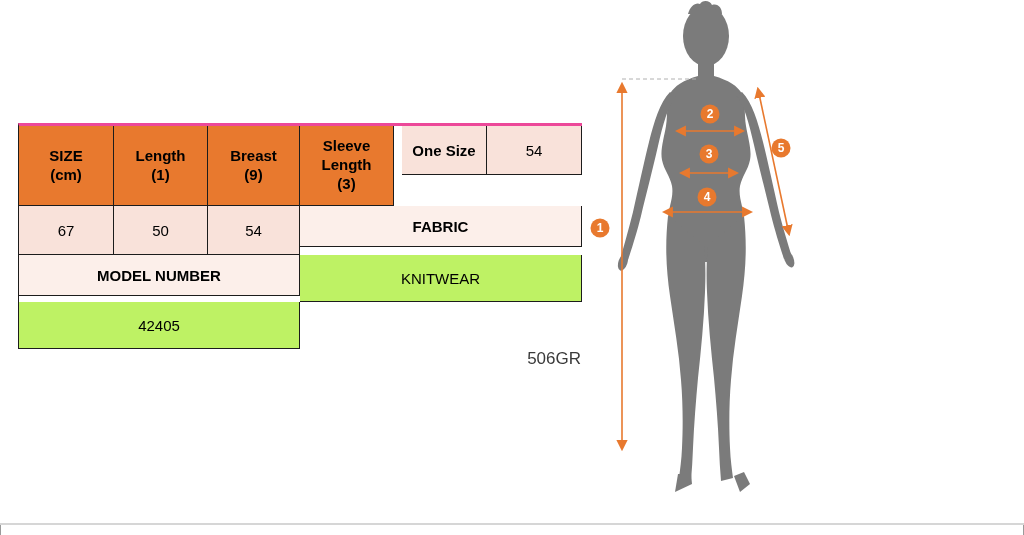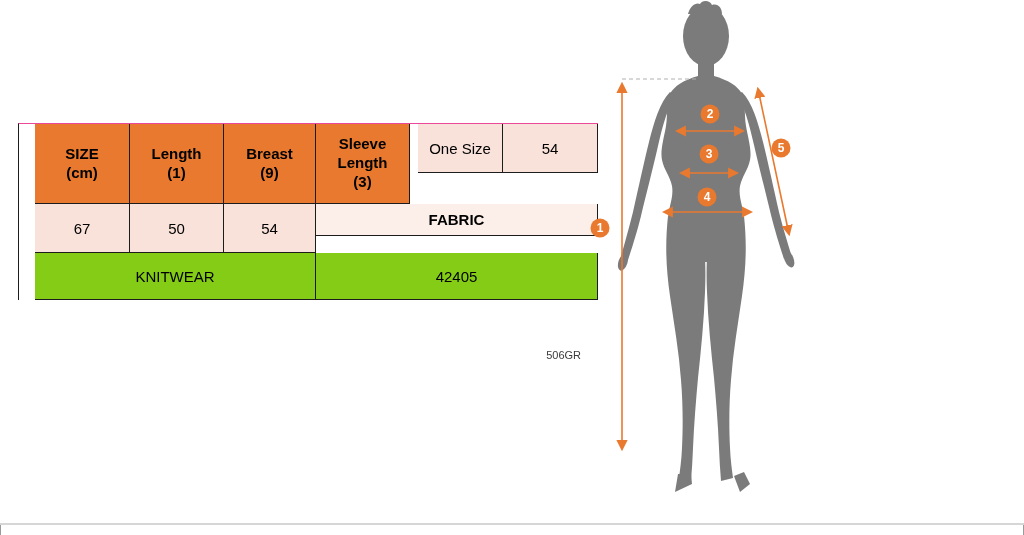--- a/index.html
+++ b/index.html
@@ -6,40 +6,40 @@
   .page {
     position:relative; width:1024px; height:535px; background:#ffffff;
     font-family:"Liberation Sans", sans-serif; overflow:hidden; color:#000;
   }
 
   
   .size-table {
     position:absolute; left:18px; top:123px; width:563px;
     display:grid;
     grid-template-columns:95px 94px 92px 94px 93px 95px;
-    border-top:1px solid #ec4899; border-left:1px solid #1c1c1c;padding-left:16px;
+    border-top:3px solid #ec4899; border-left:1px solid #1c1c1c;
   }
   .cell {
     border-right:1px solid #1c1c1c; border-bottom:1px solid #1c1c1c;
     display:flex; align-items:center; justify-content:center;
     text-align:center; box-sizing:border-box;
   }
   .hdr {
     height:80px; background:#E8792E; font-weight:bold; font-size:15px;
     line-height:1.25; white-space:pre-line;
   }
   .datarow { height:49px; background:#F9E2DA; font-size:15px; }
-  .size-label { font-weight:normal;margin-left:8px; }
+  .size-label { font-weight:bold;margin-left:8px; }
   .span3 { grid-column: span 3; }
-  .labelrow { height:32px; background:#FCEFEA; font-weight:bold; font-size:15px; }
-  .valuerow { height:47px; background:#84cc16; font-size:15px; }
+  .labelrow { height:41px; background:#FCEFEA; font-weight:bold; font-size:15px; }
+  .valuerow { height:47px; background:#bef264; font-size:15px; }
 
   .product-code {
     position:absolute; left:18px; top:349px; width:563px;
-    text-align:right; font-size:11px; color:#3a3a3a;
+    text-align:right; font-size:17px; color:#3a3a3a;
   }
 
   
   .figure-wrap { position:absolute; left:588px; top:0; width:240px; height:500px; }
 
   
   .bottom-line { position:absolute; left:0; top:523px; width:1024px; height:2px; background:#d6d6d6; }
   .corner-mark { position:absolute; top:525px; width:1px; height:10px; background:#9a9a9a; }
   .corner-left { left:0; }
   .corner-right { left:1023px; }
@@ -60,20 +60,21 @@
 Length
 (3)</div>
 
     <div class="cell datarow size-label">One Size</div>
     <div class="cell datarow">54</div>
     <div class="cell datarow">67</div>
     <div class="cell datarow">50</div>
     <div class="cell datarow">54</div>
 
     <div class="cell labelrow span3">FABRIC</div>
+    <div class="cell labelrow span3">MODEL NUMBER</div>
 
     <div class="cell valuerow span3">KNITWEAR</div>
     <div class="cell valuerow span3">42405</div>
   </div>
 
   <div class="product-code">506GR</div>
 
   <div class="figure-wrap">
     <svg width="240" height="500" viewBox="0 0 240 500">
       <defs>

